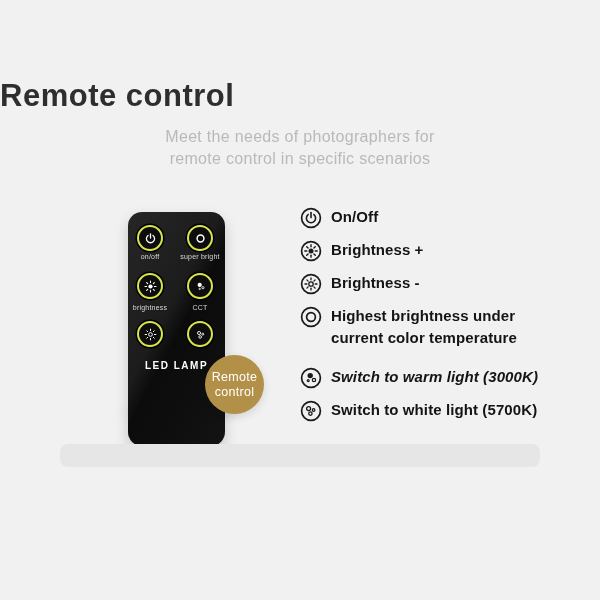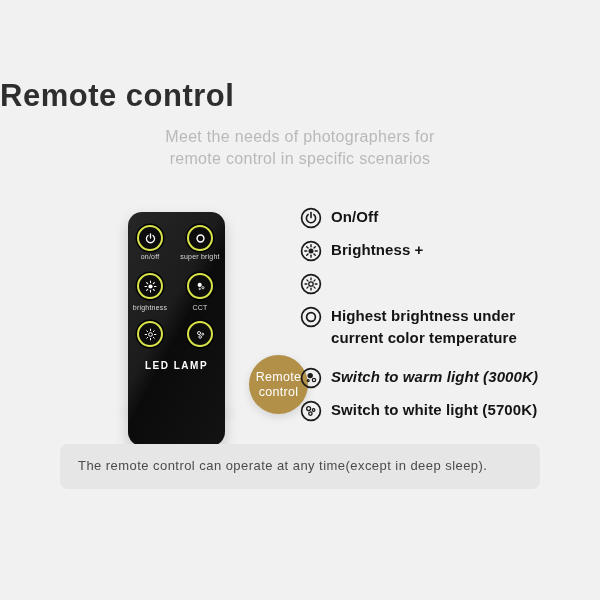--- a/index.html
+++ b/index.html
@@ -47,21 +47,20 @@
   .lc1{left:22px;} .lc2{left:72px;}
   .led-lamp{
     position:absolute;top:148px;left:0;width:100%;text-align:center;
     color:#fff;font-size:10px;font-weight:700;letter-spacing:1.5px;
   }
   .badge{
     position:absolute;left:205px;top:355px;width:59px;height:59px;border-radius:50%;
     background:#b29048;display:flex;flex-direction:column;align-items:center;justify-content:center;
     color:#fff;font-size:12.5px;line-height:15px;letter-spacing:0.3px;
     box-shadow:0 3px 8px rgba(0,0,0,0.12);
-    margin-left:44px;
   }
   
   .features{
     position:absolute;left:300px;top:206px;width:250px;
     list-style:none;margin:0;padding:0;
   }
   .features li{display:flex;align-items:flex-start;margin-bottom:6px;}
   .features li .ficon{flex:0 0 22px;margin-right:9px;margin-top:1px;}
   .features li .ftext{
     font-size:15px;line-height:22px;color:#141414;font-weight:600;
@@ -203,20 +202,21 @@
             <path d="M11 5v1.8"></path>
             <path d="M11 15.2v1.8"></path>
             <path d="M5 11h1.8"></path>
             <path d="M15.2 11h1.8"></path>
             <path d="M6.9 6.9l1.2 1.2"></path>
             <path d="M13.9 13.9l1.2 1.2"></path>
             <path d="M15.1 6.9l-1.2 1.2"></path>
             <path d="M8.1 13.9l-1.2 1.2"></path>
           </g>
         </svg></span>
+    <span class="ftext">Brightness -</span>
   </li>
   <li>
     <span class="ficon"><svg width="22" height="22" viewBox="0 0 22 22" fill="none">
           <circle cx="11" cy="11" r="9.4" stroke="#1a1a1a" stroke-width="1.7"></circle>
           <circle cx="11" cy="11" r="4.4" stroke="#1a1a1a" stroke-width="1.7"></circle>
         </svg></span>
     <span class="ftext">Highest brightness under current color temperature</span>
   </li>
   <li class="gap-before">
     <span class="ficon"><svg width="22" height="22" viewBox="0 0 22 22" fill="none">
@@ -232,14 +232,13 @@
           <circle cx="11" cy="11" r="9.4" stroke="#1a1a1a" stroke-width="1.7"></circle>
           <circle cx="8.6" cy="8.6" r="2" stroke="#1a1a1a" stroke-width="1.3"></circle>
           <circle cx="13.6" cy="10" r="1.3" stroke="#1a1a1a" stroke-width="1.2"></circle>
           <circle cx="10.4" cy="13.6" r="1.7" stroke="#1a1a1a" stroke-width="1.3"></circle>
         </svg></span>
     <span class="ftext">Switch to white light (5700K)</span>
   </li>
 </ul>
 
 <div class="note">
-  <p>The remote control can operate at any time(except in deep sleep).</p>
 </div>
 
 </body></html>

